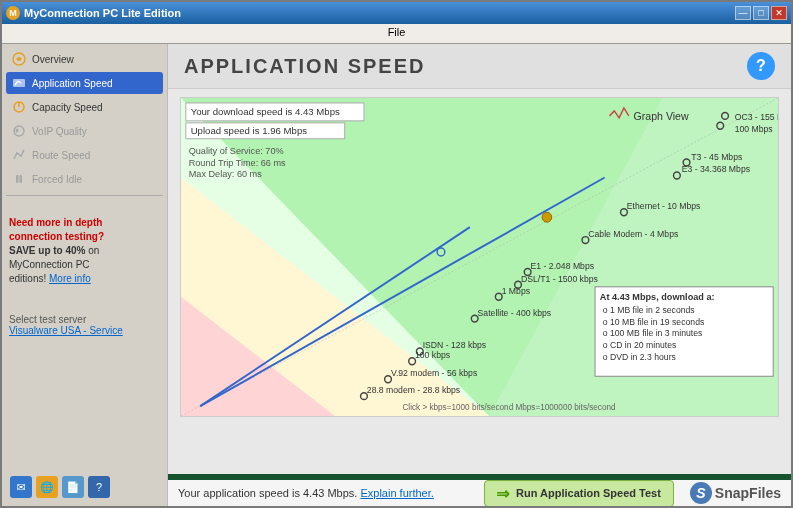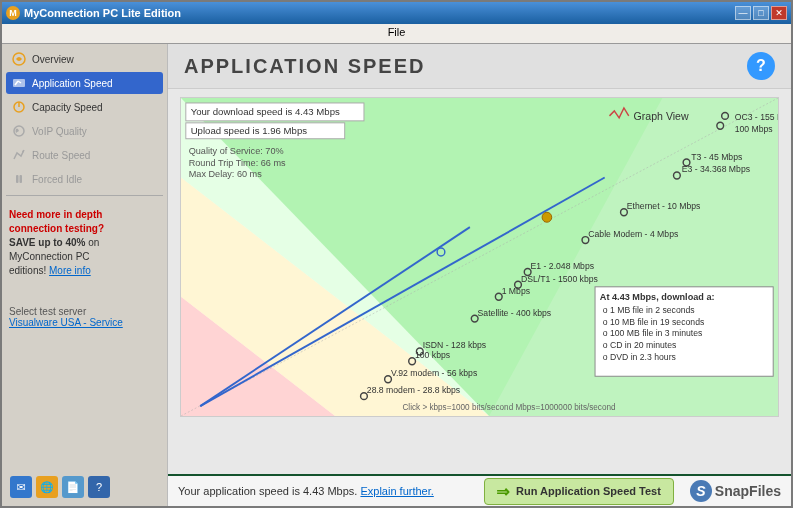--- a/index.html
+++ b/index.html
@@ -126,21 +126,21 @@
     .sidebar-divider {
       height: 1px;
       background: #aaa;
       margin: 3px 0;
     }
     .promo-box {
       background: transparent;
       font-size: 10px;
       color: #333;
       padding: 3px;
-      margin-top: 4px;
+      margin-top: 12px;
       line-height: 1.4;
     }
     .promo-box .red-text { color: #cc0000; font-weight: bold; }
     .promo-box .blue-link { color: #0066cc; text-decoration: underline; cursor: pointer; }
     .promo-save { font-size: 10px; font-weight: bold; color: #333; }
 
     .select-server {
       font-size: 10px;
       color: #555;
       padding: 3px;
@@ -223,21 +223,21 @@
     .chart-svg {
       width: 100%;
       height: 320px;
       border: 1px solid #ccc;
       background: white;
     }
 
     
     .bottom-bar {
       background: #f5f5f5;
-      border-top: 2px solid #14532d;
+      border-top: 6px solid #14532d;
       padding: 4px 10px;
       display: flex;
       align-items: center;
       justify-content: space-between;
       height: 32px;
     }
     .bottom-status {
       font-size: 11px;
       color: #333;
     }

